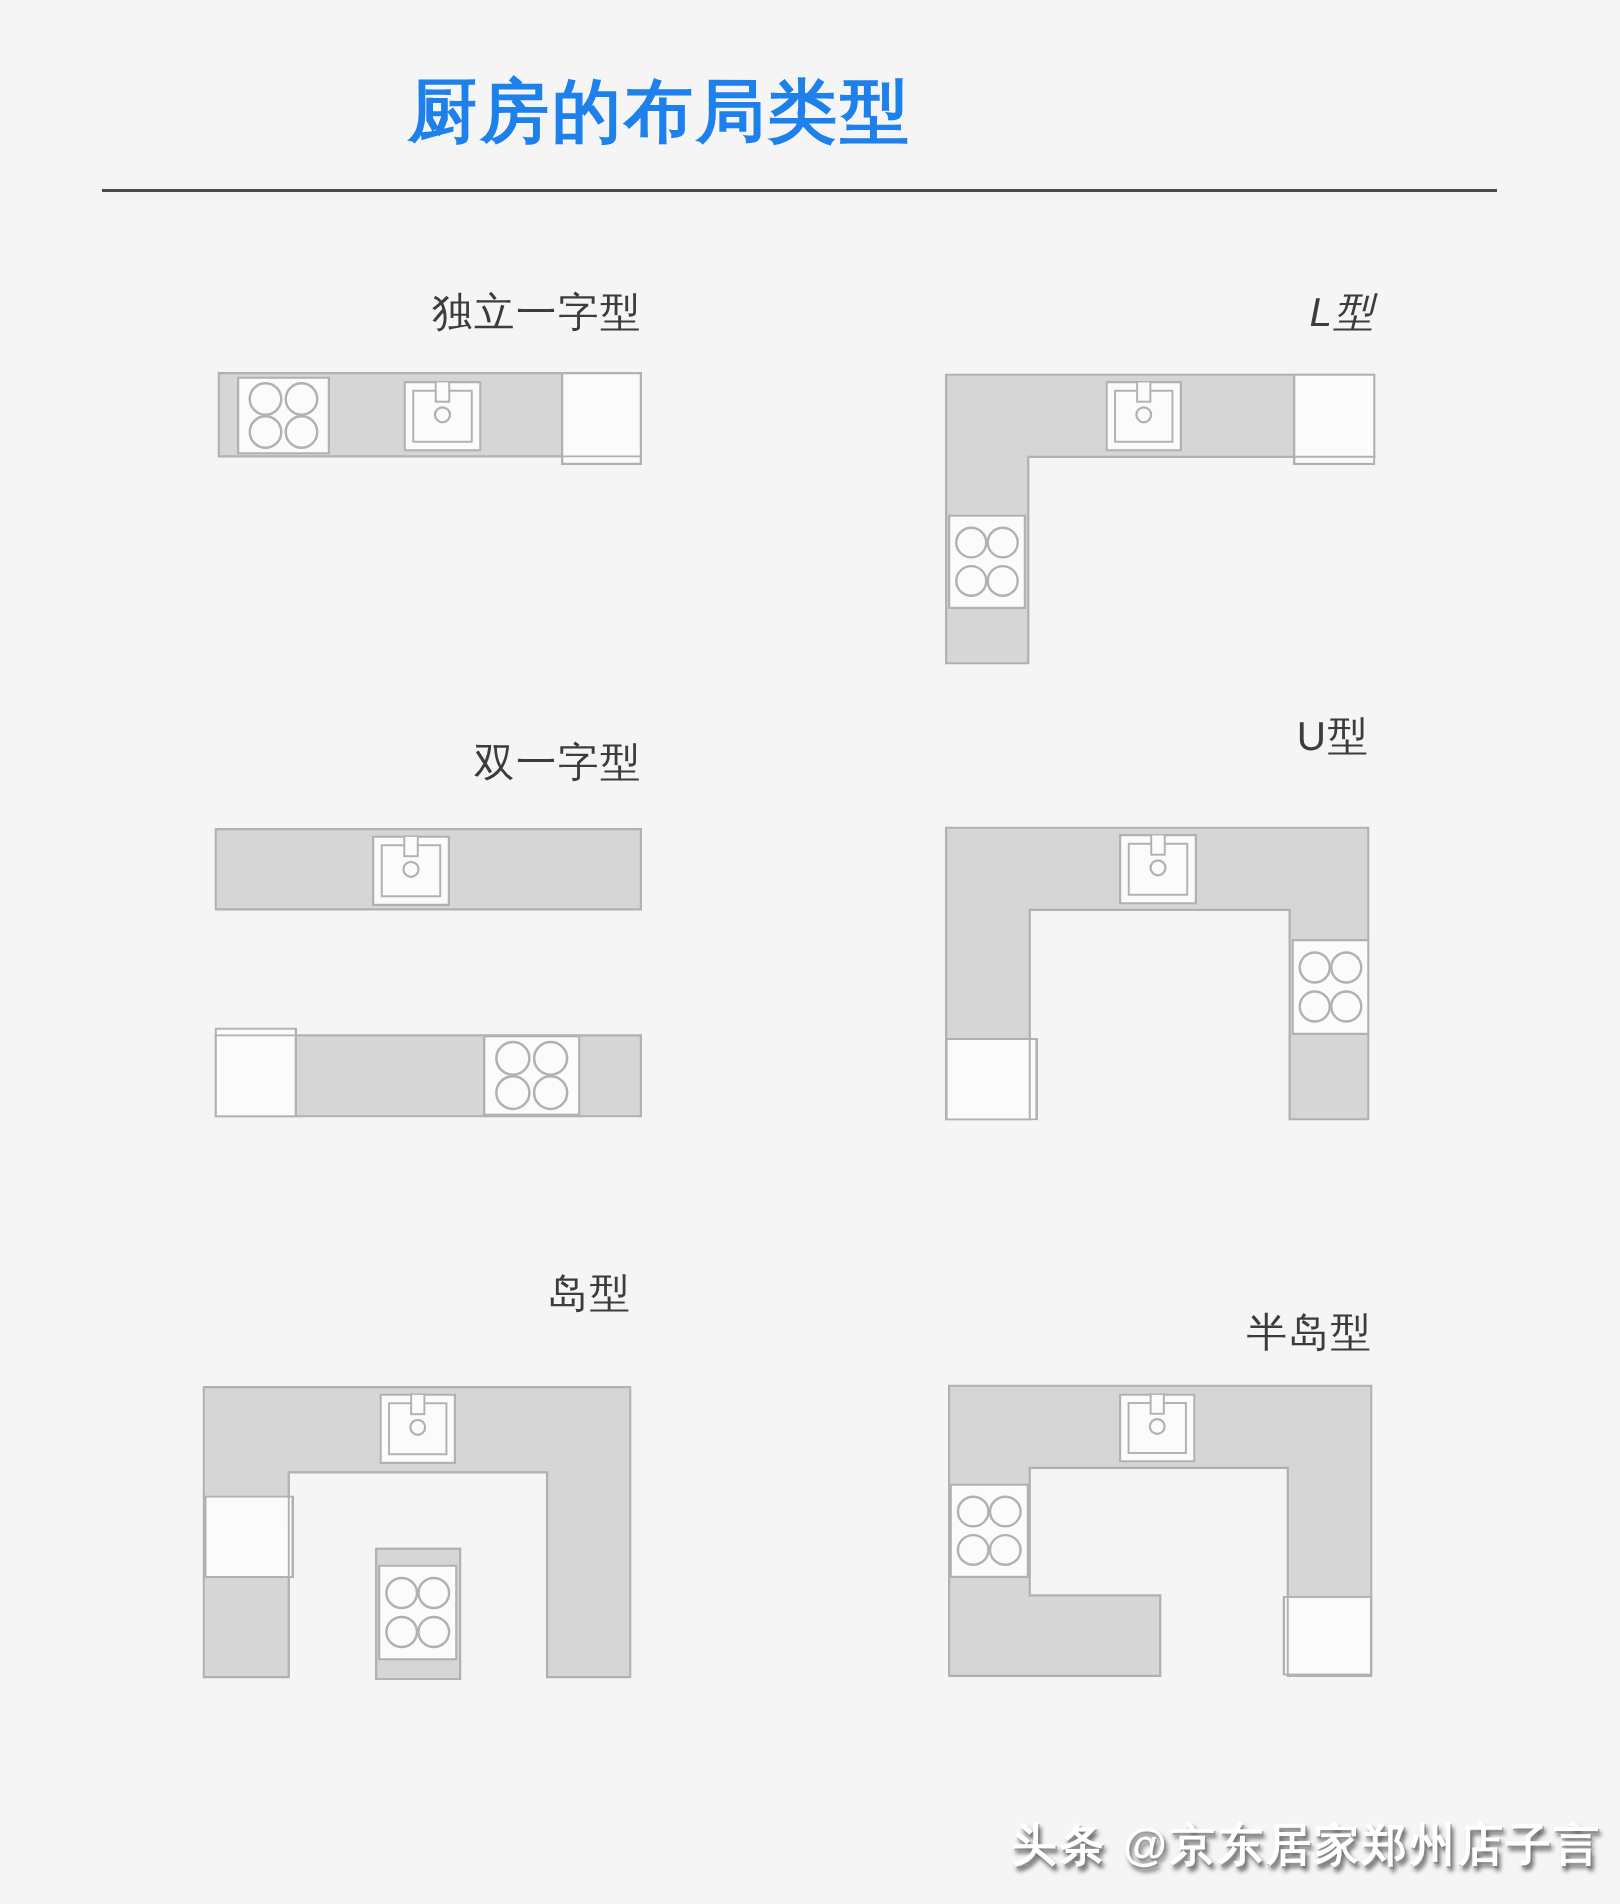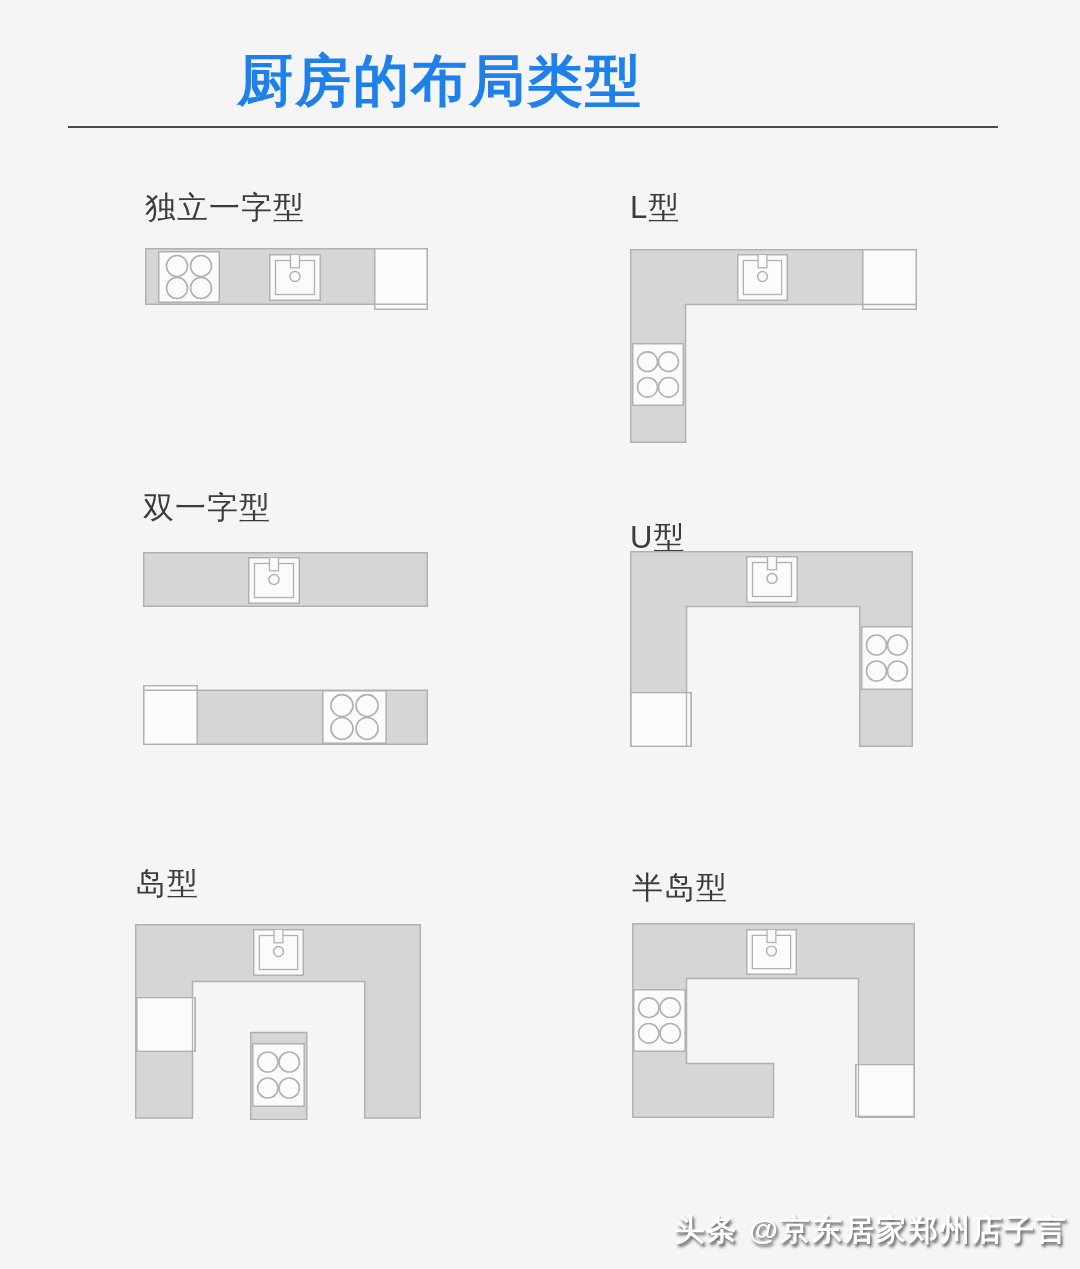--- a/index.html
+++ b/index.html
@@ -6,37 +6,37 @@
   body {
     width: 1080px; height: 1269px;
     position: relative;
     background: #f5f5f6;
     overflow: hidden;
     font-family: "Liberation Sans", "DejaVu Sans", sans-serif;
   }
   .title {
     position: absolute; top: 44px; left: 0; width: 880px;
     margin: 0; text-align: center;
-    font-size: 56px; font-weight: bold; letter-spacing: 2px;
+    font-size: 46px; font-weight: bold; letter-spacing: 2px;
     color: #1e80ea;
   }
   .divider {
     position: absolute; top: 126px; left: 68px;
     width: 930px; height: 2px; background: #4a4a4a;
   }
   .layout-label {
-    position: absolute; text-align: left;
-    font-size: 31px; letter-spacing: 1px; color: #3c3c3c;
+    position: absolute; text-align: right;
+    font-size: 27px; letter-spacing: 1px; color: #3c3c3c;
     line-height: 32px;
   }
   #lbl-0 { left: 145px; top: 192px; width: 283px; }
-  #lbl-1 { left: 630px; top: 192px; width: 287px; }
+  #lbl-1 { left: 630px; top: 192px; width: 287px; font-style: italic; }
   #lbl-2 { left: 143px; top: 492px; width: 285px; }
-  #lbl-3 { left: 630px; top: 522px; width: 283px; }
-  #lbl-4 { left: 135px; top: 868px; width: 286px; }
+  #lbl-3 { left: 630px; top: 475px; width: 283px; }
+  #lbl-4 { left: 135px; top: 846px; width: 286px; }
   #lbl-5 { left: 632px; top: 872px; width: 283px; }
   .diagram { position: absolute; display: block; }
   #dia-0 { left: 145px; top: 248px; }
   #dia-1 { left: 630px; top: 249px; }
   #dia-2 { left: 143px; top: 547px; }
   #dia-3 { left: 630px; top: 551px; }
   #dia-4 { left: 135px; top: 924px; }
   #dia-5 { left: 632px; top: 923px; }
   .watermark {
     position: absolute; right: 12px; bottom: 18px;

